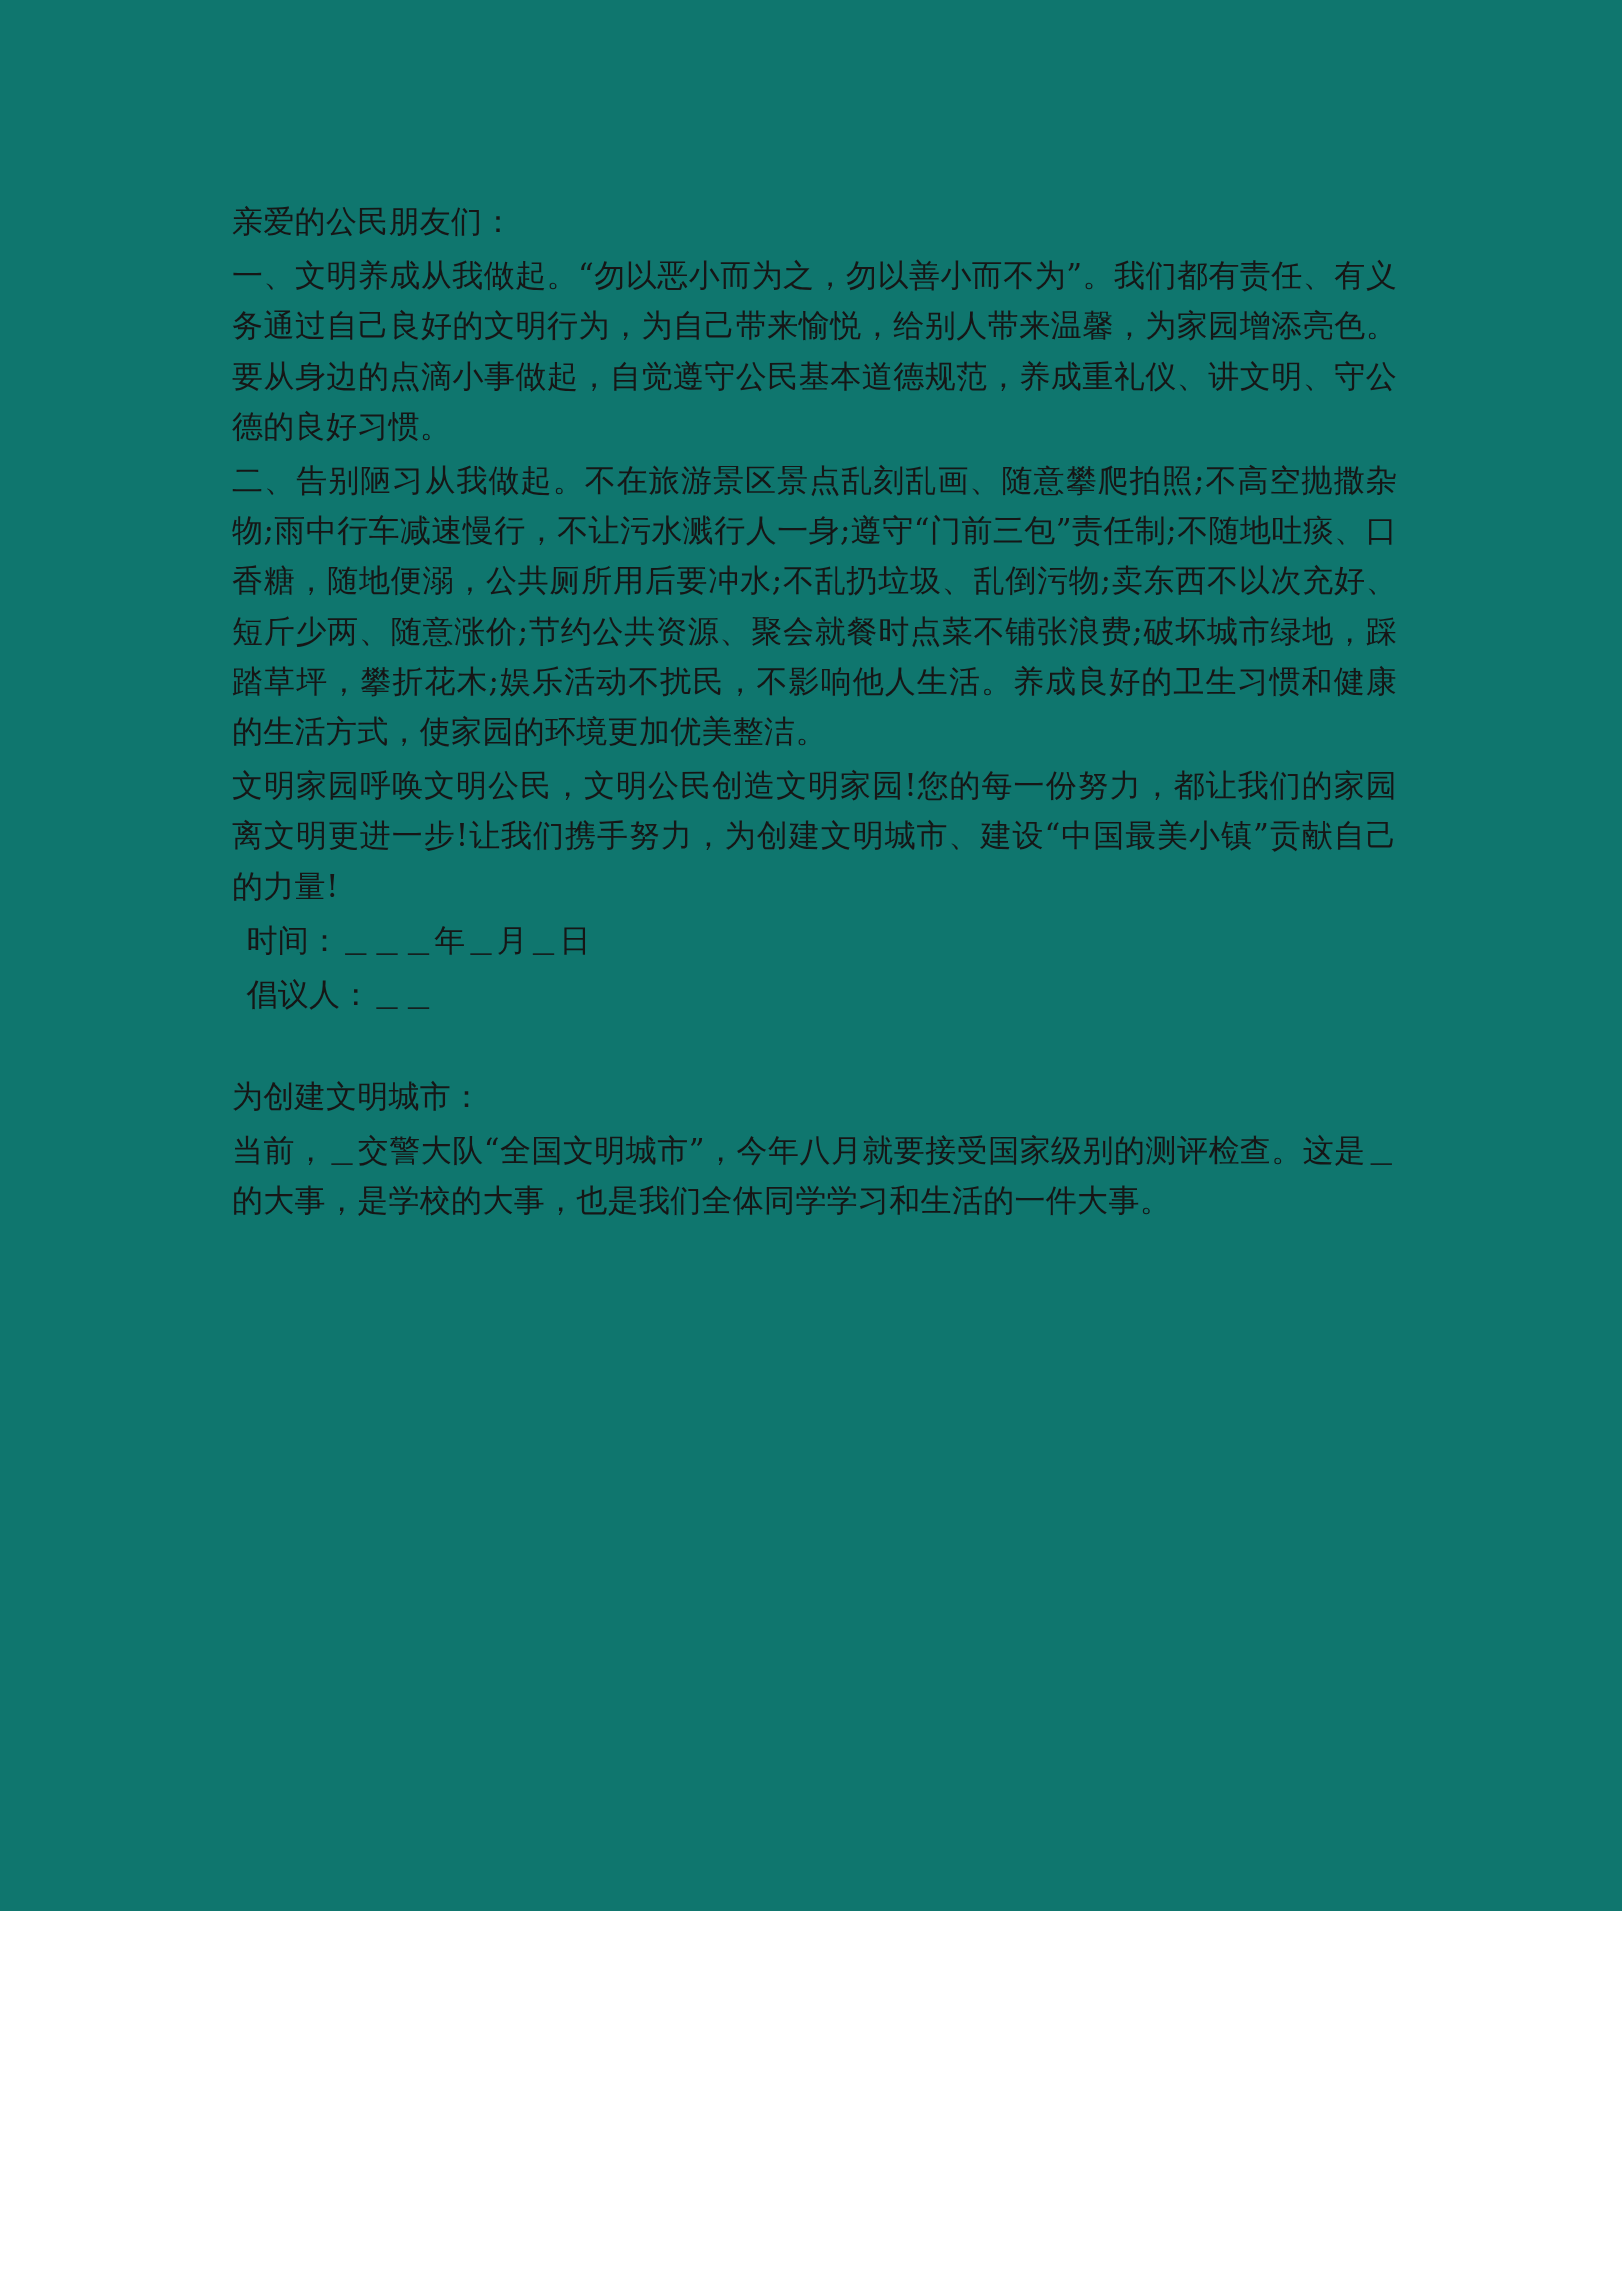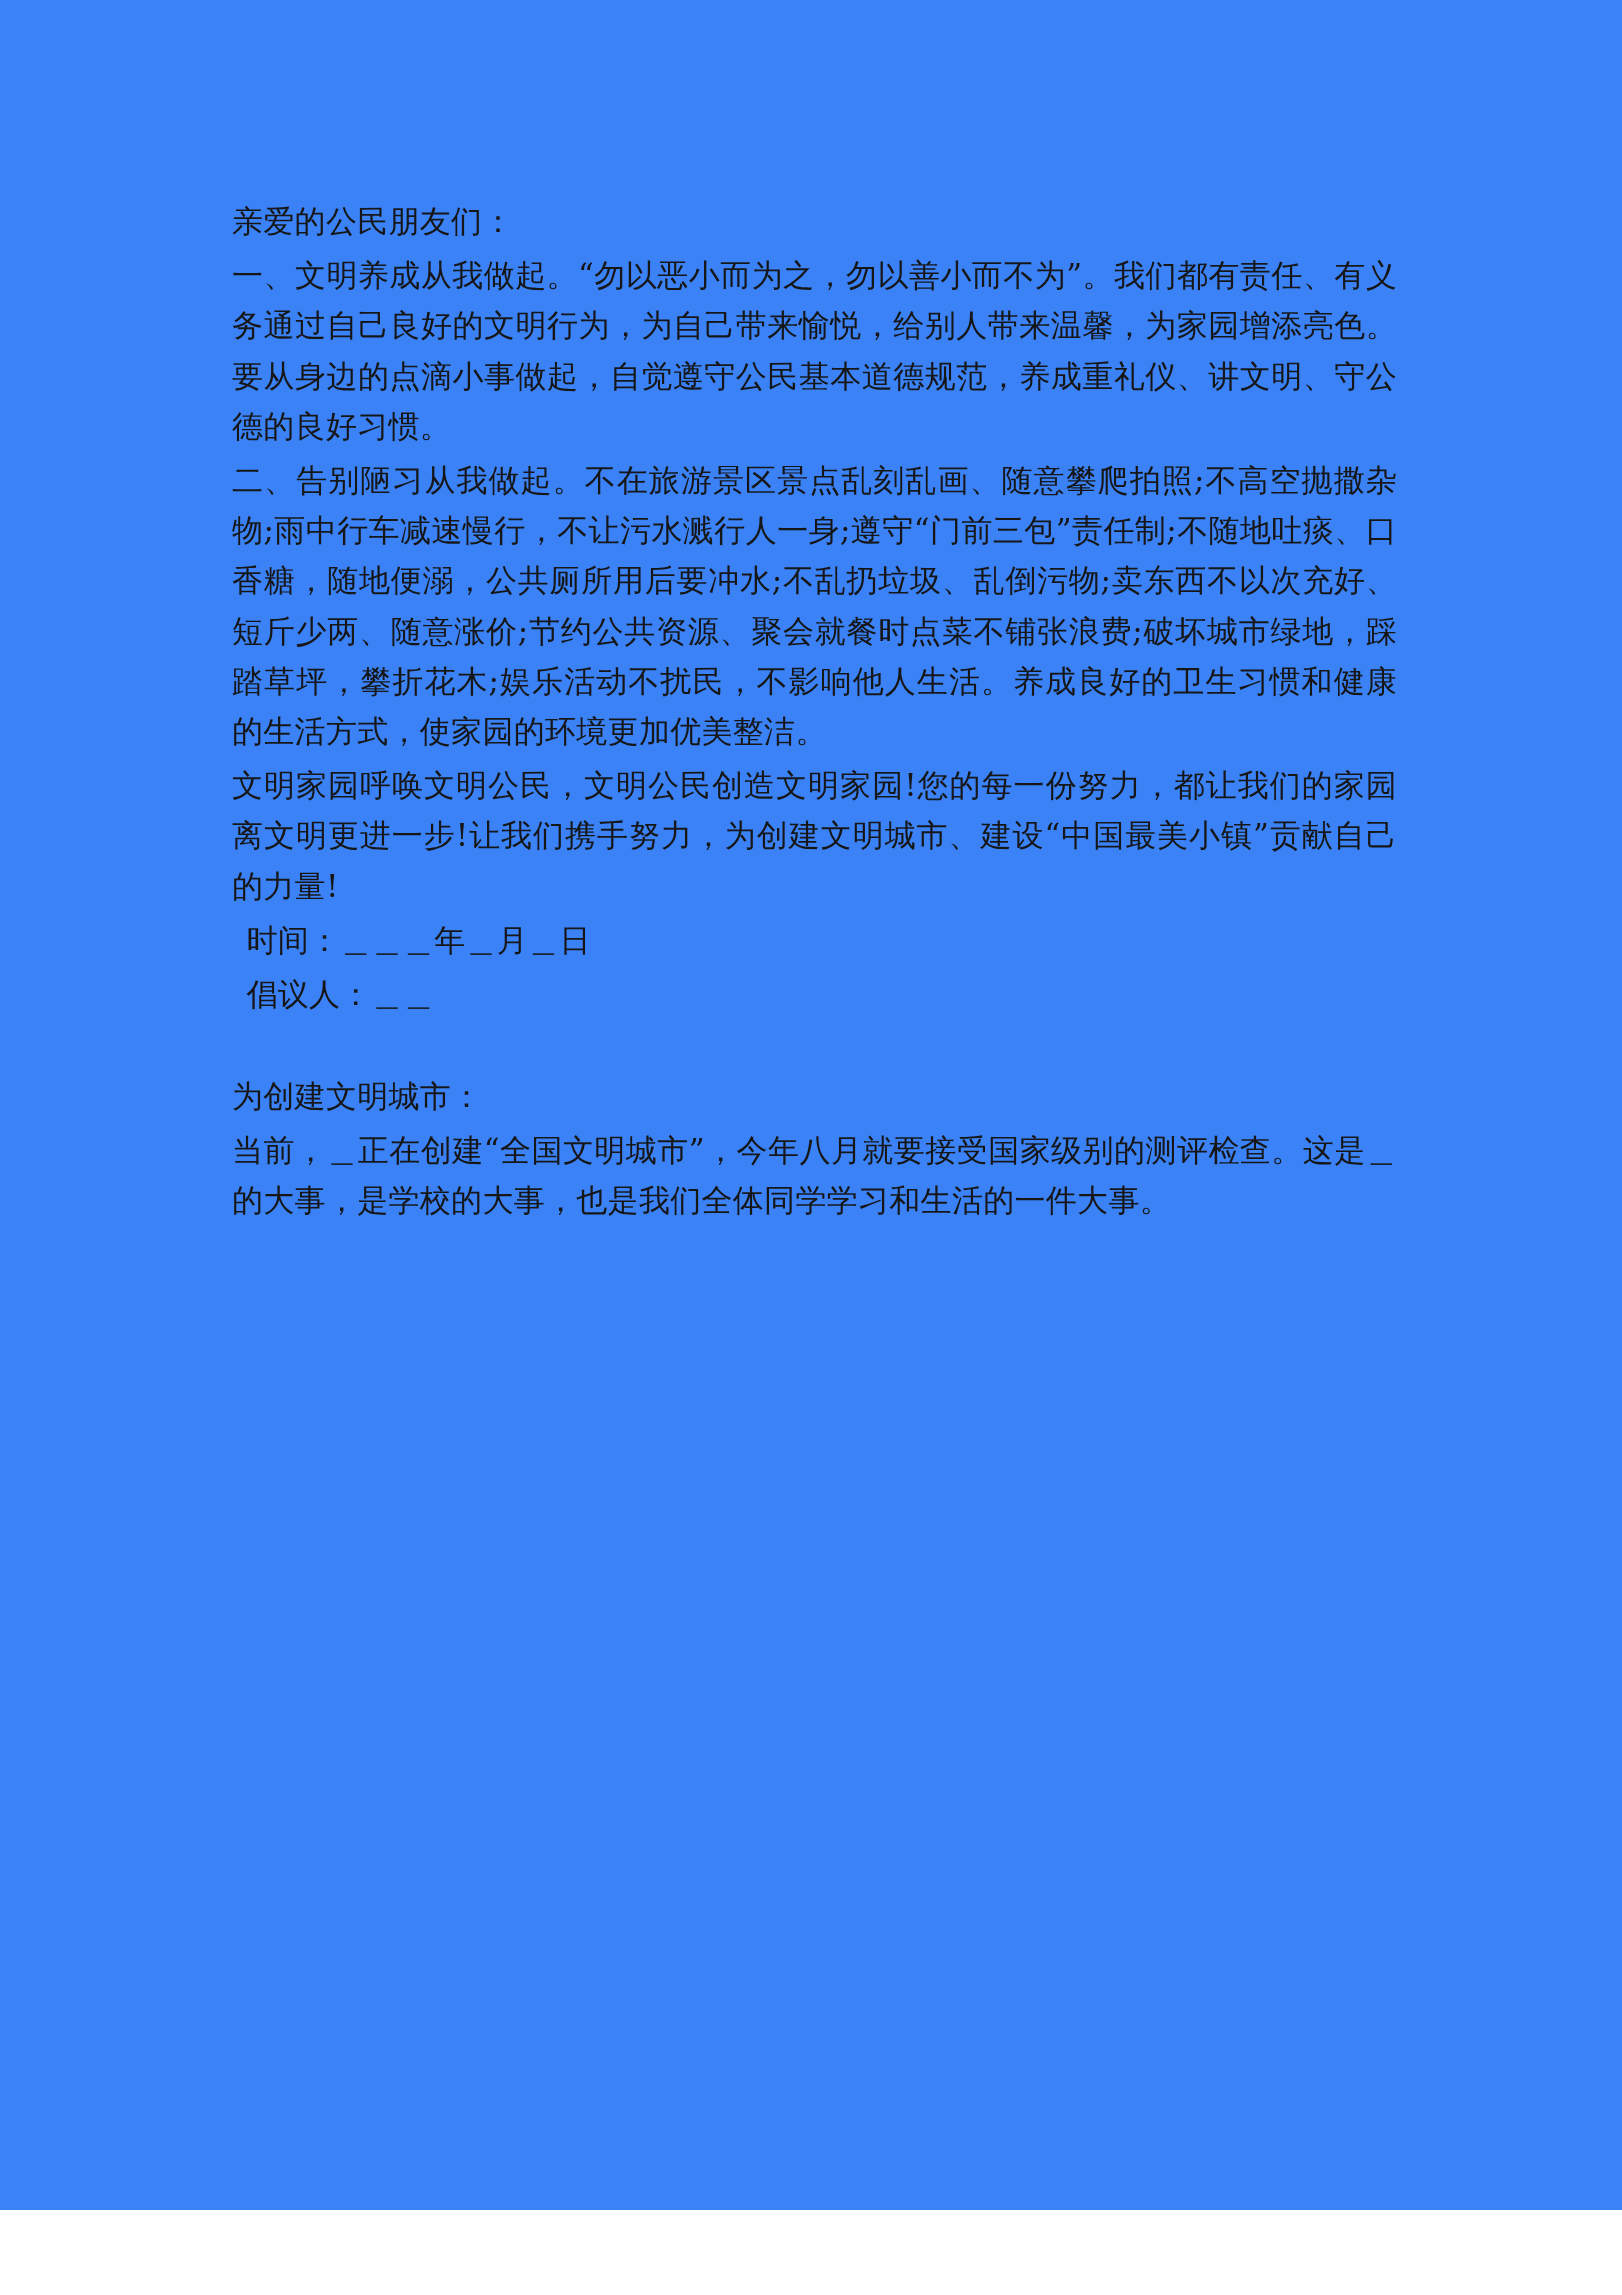--- a/index.html
+++ b/index.html
@@ -10,24 +10,24 @@
   body {
     width: 1623px;
     height: 2295px;
     font-family: "DejaVu Serif", "Liberation Serif", serif;
     color: #1a1a1a;
     -webkit-font-smoothing: antialiased;
   }
   .page {
     position: relative;
     width: 1623px;
-    height: 2210px;
+    height: 1911px;
     box-sizing: border-box;
     padding: 196px 232px 77px 232px;
-    background: #3b82f6;
+    background: #0f766e;
   }
   .doc-body {
     width: 1165px;
   }
   p.para {
     margin: 0 0 3.9px 0;
     font-size: 31px;
     line-height: 1.62;
     text-align: justify;
     text-justify: inter-ideograph;
@@ -63,17 +63,17 @@
     <p class="para">文明家园呼唤文明公民，文明公民创造文明家园!您的每一份努力，都让我们的家园离文明更进一步!让我们携手努力，为创建文明城市、建设“中国最美小镇”贡献自己的力量!</p>
 
     <p class="para indent-sig">时间：＿＿＿年＿月＿日</p>
 
     <p class="para indent-sig">倡议人：＿＿</p>
 
     <div class="spacer-block"></div>
 
     <p class="para salutation">为创建文明城市：</p>
 
-    <p class="para">当前，＿正在创建“全国文明城市”，今年八月就要接受国家级别的测评检查。这是＿的大事，是学校的大事，也是我们全体同学学习和生活的一件大事。</p>
+    <p class="para">当前，＿交警大队“全国文明城市”，今年八月就要接受国家级别的测评检查。这是＿的大事，是学校的大事，也是我们全体同学学习和生活的一件大事。</p>
 
   </div>
 </div>
 
 
 </body></html>

